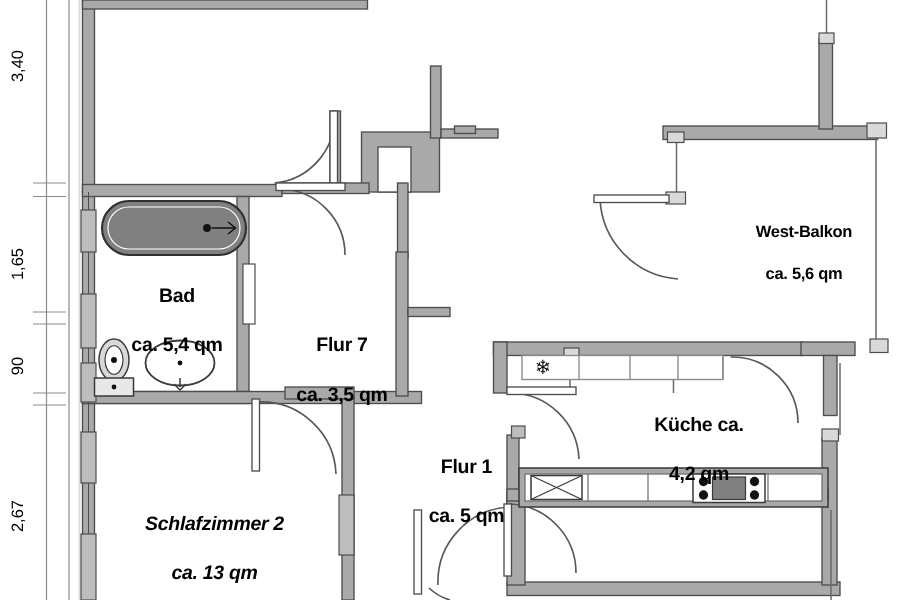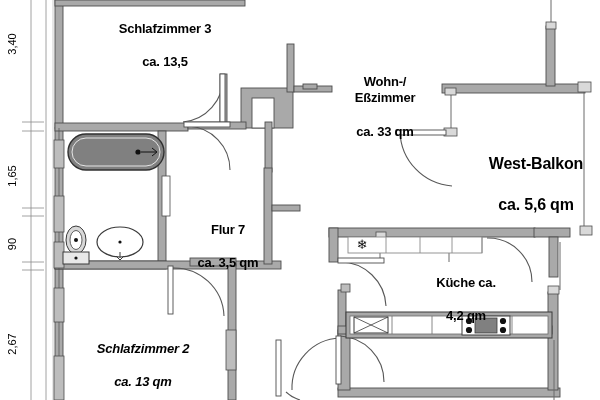--- a/index.html
+++ b/index.html
@@ -239,44 +239,43 @@
       <circle cx="503" cy="321" r="3.1" fill="#111111"></circle>
       <circle cx="503" cy="330" r="3.1" fill="#111111"></circle>
     </g>
 
     <g>
       <text x="362" y="249" font-family="DejaVu Sans, sans-serif" font-size="13" fill="#111111" text-anchor="middle">❄</text>
     </g>
 
   </svg>
 
-  <div class="room-label" style="left:90px; top:4px; width:150px; font-size:13px;">
-    <span>Schlafzimmer 3</span><br>
-    <span>ca. 13,5</span>
-  </div>
-
+
+  <div class="room-label" style="left:63px; top:172px; width:110px; font-size:13px;">
+    <span>Bad</span><br>
+    <span>ca. 5,4 qm</span>
+  </div>
 
   <div class="room-label" style="left:178px; top:205px; width:100px; font-size:13px;">
     <span>Flur 7</span><br>
     <span>ca. 3,5 qm</span>
   </div>
 
   <div class="room-label" style="left:68px; top:324px; width:150px; font-size:13px;font-style:italic;">
     <span>Schlafzimmer 2</span><br>
     <span>ca. 13 qm</span>
   </div>
 
-
-  <div class="room-label" style="left:330px; top:57px; width:110px; font-size:13px;">
-    <span>Wohn-/
-Eßzimmer</span><br>
-    <span>ca. 33 qm</span>
-  </div>
-
-  <div class="room-label" style="left:478px; top:134px; width:116px; font-size:16px;">
+  <div class="room-label" style="left:268px; top:286px; width:86px; font-size:13px;">
+    <span>Flur 1</span><br>
+    <span>ca. 5 qm</span>
+  </div>
+
+
+  <div class="room-label" style="left:478px; top:134px; width:116px; font-size:11px;">
     <span>West-Balkon</span><br>
     <span>ca. 5,6 qm</span>
   </div>
 
   <div class="room-label" style="left:412px; top:258px; width:108px; font-size:13px;">
     <span>Küche ca.</span><br>
     <span>4,2 qm</span>
   </div>
 
   <div class="dim-label" style="left:-8px; top:38px; width:40px; text-align:center;">3,40</div>

